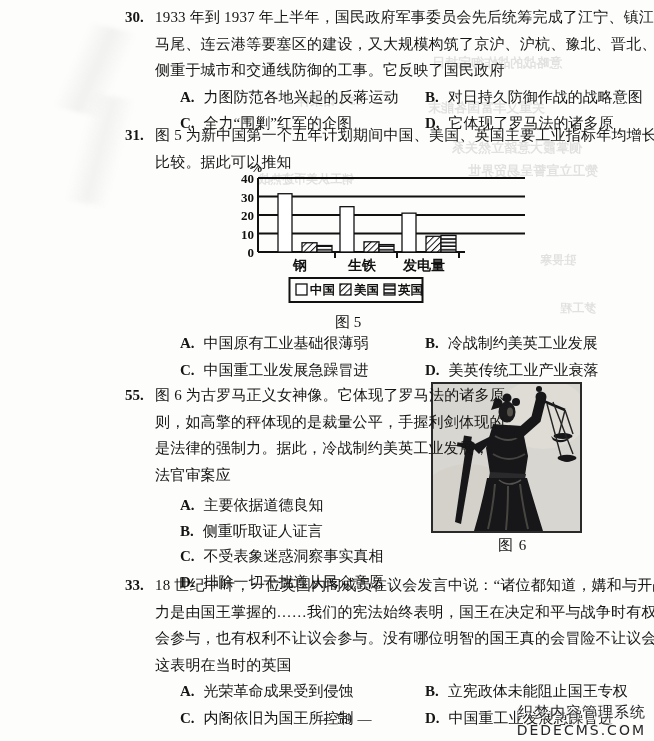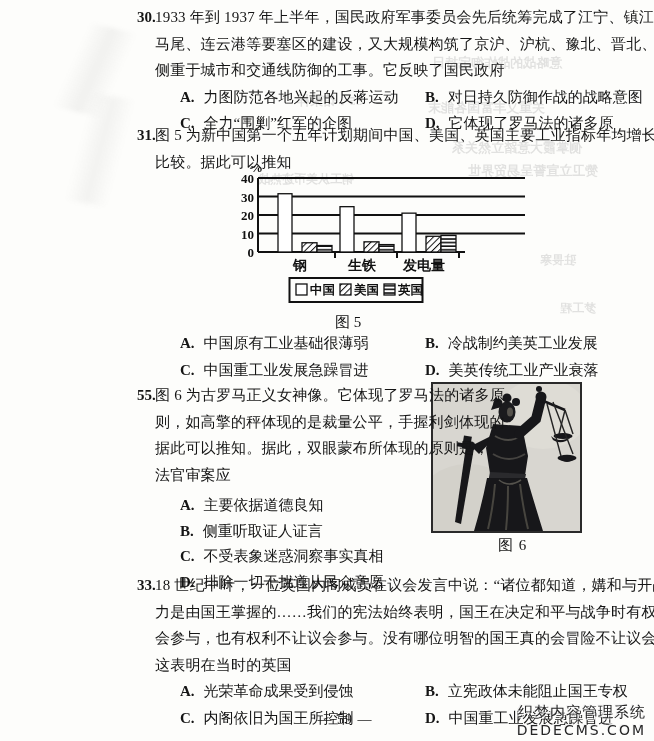--- a/index.html
+++ b/index.html
@@ -4,21 +4,21 @@
 <style>
   html,body{margin:0;padding:0;}
   .page{
     position:relative;width:654px;height:741px;overflow:hidden;
     background:#fdfdfb;color:#151515;
     font-family:"Liberation Serif","DejaVu Serif",serif;
   }
   
   .question{position:absolute;left:125px;width:524px;}
   .qbody{position:relative;padding-left:30px;}
-  .qnum{position:absolute;left:12px;top:0;font-weight:700;font-size:15px;line-height:26.5px;}
+  .qnum{position:absolute;left:0;top:0;font-weight:700;font-size:15px;line-height:26.5px;}
   .qlines div{font-size:15px;line-height:26.5px;letter-spacing:.2px;white-space:nowrap;}
   .opt-row{display:flex;padding-left:25px;gap:32px;}
   .opt{font-size:15px;line-height:26.5px;white-space:nowrap;}
   .opt.first{width:213px;}
   .opt-label{font-weight:700;margin-right:9px;}
   .opt-list .opt{display:block;line-height:25.5px;padding-left:25px;}
   
   .chart-wrap{position:absolute;left:230px;top:166px;width:300px;height:172px;}
   
   .figure6{float:right;width:163px;margin:7px 55px 2px 12px;}
@@ -202,21 +202,21 @@
             <path d="M87,100 Q90,124 95,145" stroke="#47453f" stroke-width="2" fill="none"></path>
             <path d="M66,96 Q76,104 88,96" stroke="#55534d" stroke-width="1.6" fill="none"></path>
           </svg>
         </div>
         <figcaption class="fig-caption">图 6</figcaption>
       </figure>
       <span class="qnum">55.</span>
       <div class="qlines">
           <div>图 6 为古罗马正义女神像。它体现了罗马法的诸多原</div>
           <div>则，如高擎的秤体现的是裁量公平，手握利剑体现的</div>
-          <div>据此可以推知。据此，双眼蒙布所体现的原则是，</div>
+          <div>是法律的强制力。据此，冷战制约美英工业发展，</div>
           <div>法官审案应</div>
         </div>
       <div class="opt-list" style="margin-top:5px">
         <div class="opt"><span class="opt-label">A.</span><span>主要依据道德良知</span></div>
         <div class="opt"><span class="opt-label">B.</span><span>侧重听取证人证言</span></div>
         <div class="opt"><span class="opt-label">C.</span><span>不受表象迷惑洞察事实真相</span></div>
         <div class="opt"><span class="opt-label">D.</span><span>排除一切干扰遵从民众意愿</span></div>
       </div>
     </div>
   </div>

